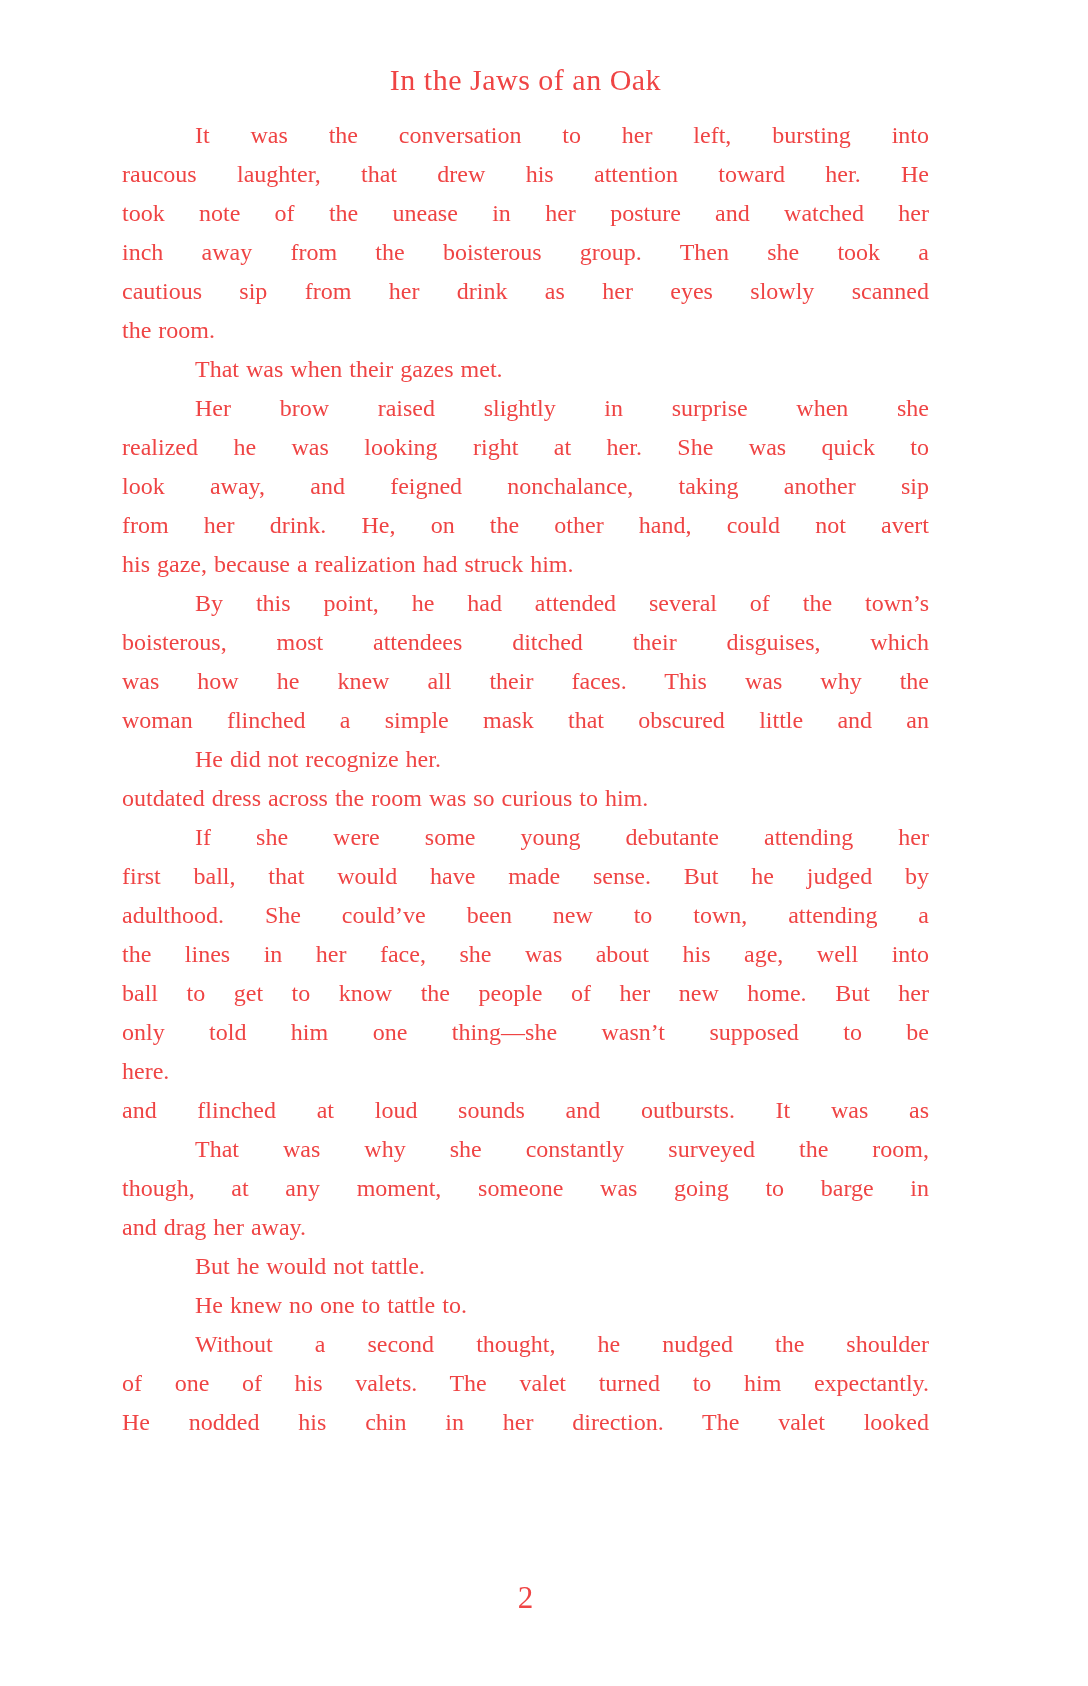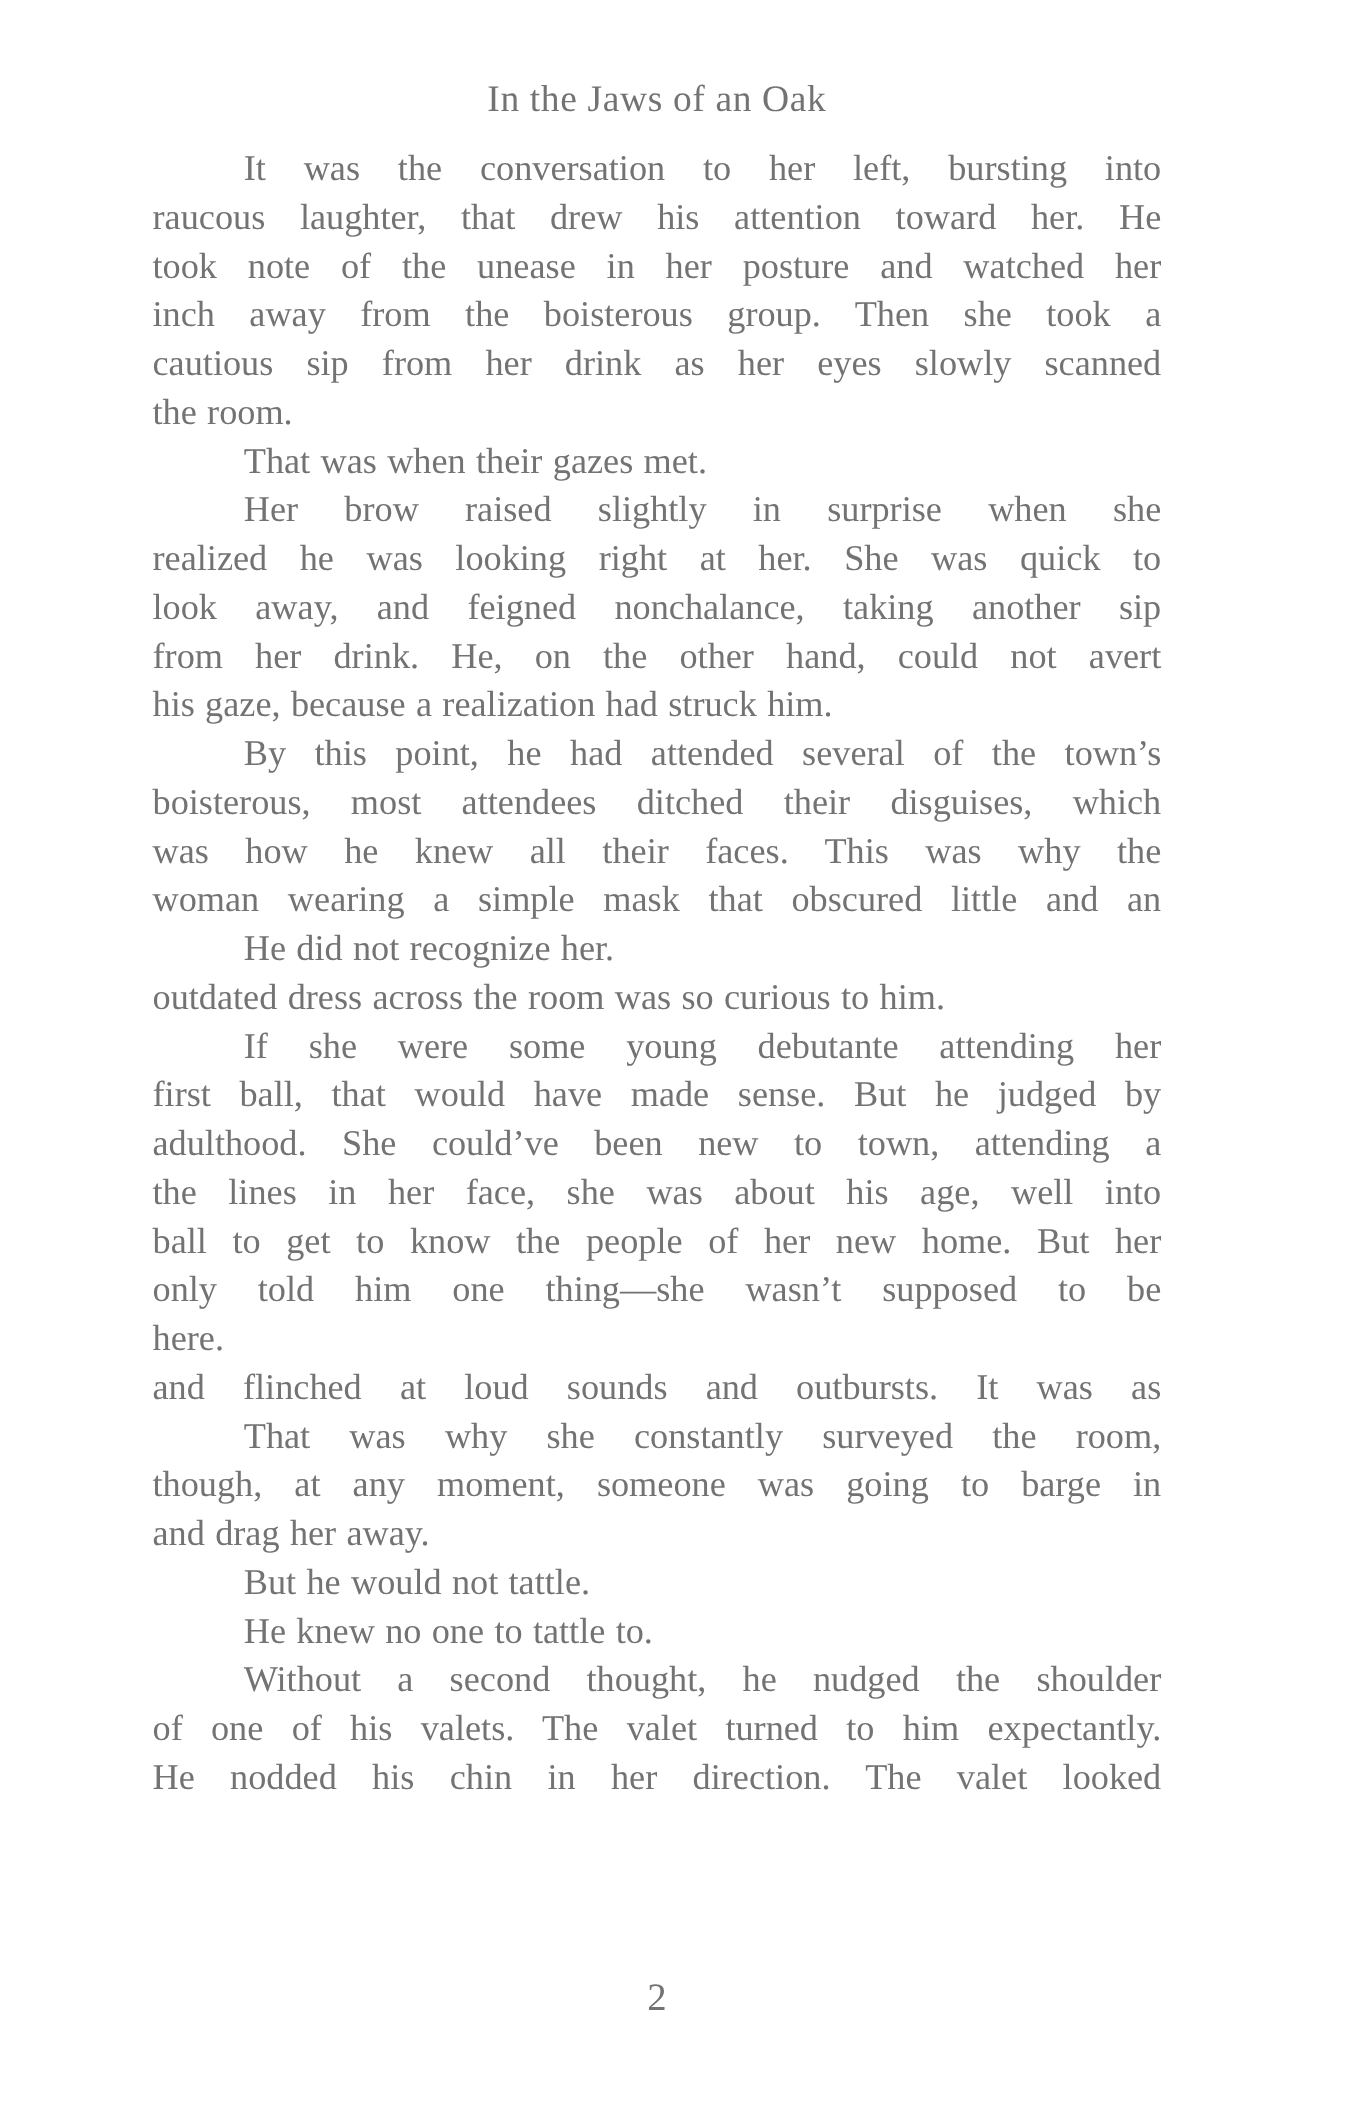--- a/index.html
+++ b/index.html
@@ -5,21 +5,21 @@
   html, body {
     margin: 0;
     padding: 0;
     background: #ffffff;
   }
   .page {
     position: relative;
     width: 1088px;
     height: 1686px;
     background: #ffffff;
-    color: #737373;
+    color: #ef4444;
     font-family: "Liberation Serif", "DejaVu Serif", serif;
     overflow: hidden;
   }
   .column {
     position: absolute;
     left: 122px;
     top: 0;
     width: 807px;
     padding-top: 60px;
   }
@@ -28,21 +28,21 @@
     font-size: 30px;
     font-weight: 400;
     line-height: 40px;
     text-align: center;
     letter-spacing: 0.5px;
   }
   .body-text {
     margin-top: 16px;
   }
   .line {
-    font-size: 29px;
+    font-size: 24px;
     line-height: 39px;
     height: 39px;
     text-align: justify;
     text-align-last: justify;
     white-space: normal;
     word-spacing: 1px;
   }
   .line.first {
     text-indent: 73px;
   }
@@ -74,21 +74,21 @@
         <div class="line last">the room.</div>
         <div class="line first last">That was when their gazes met.</div>
         <div class="line first">Her brow raised slightly in surprise when she</div>
         <div class="line">realized he was looking right at her. She was quick to</div>
         <div class="line">look away, and feigned nonchalance, taking another sip</div>
         <div class="line">from her drink. He, on the other hand, could not avert</div>
         <div class="line last">his gaze, because a realization had struck him.</div>
         <div class="line first">By this point, he had attended several of the town’s</div>
         <div class="line">boisterous, most attendees ditched their disguises, which</div>
         <div class="line">was how he knew all their faces. This was why the</div>
-        <div class="line">woman wearing a simple mask that obscured little and an</div>
+        <div class="line">woman flinched a simple mask that obscured little and an</div>
         <div class="line first last">He did not recognize her.</div>
         <div class="line last">outdated dress across the room was so curious to him.</div>
         <div class="line first">If she were some young debutante attending her</div>
         <div class="line">first ball, that would have made sense. But he judged by</div>
         <div class="line">adulthood. She could’ve been new to town, attending a</div>
         <div class="line">the lines in her face, she was about his age, well into</div>
         <div class="line">ball to get to know the people of her new home. But her</div>
         <div class="line">only told him one thing—she wasn’t supposed to be</div>
         <div class="line last">here.</div>
         <div class="line">and flinched at loud sounds and outbursts. It was as</div>

